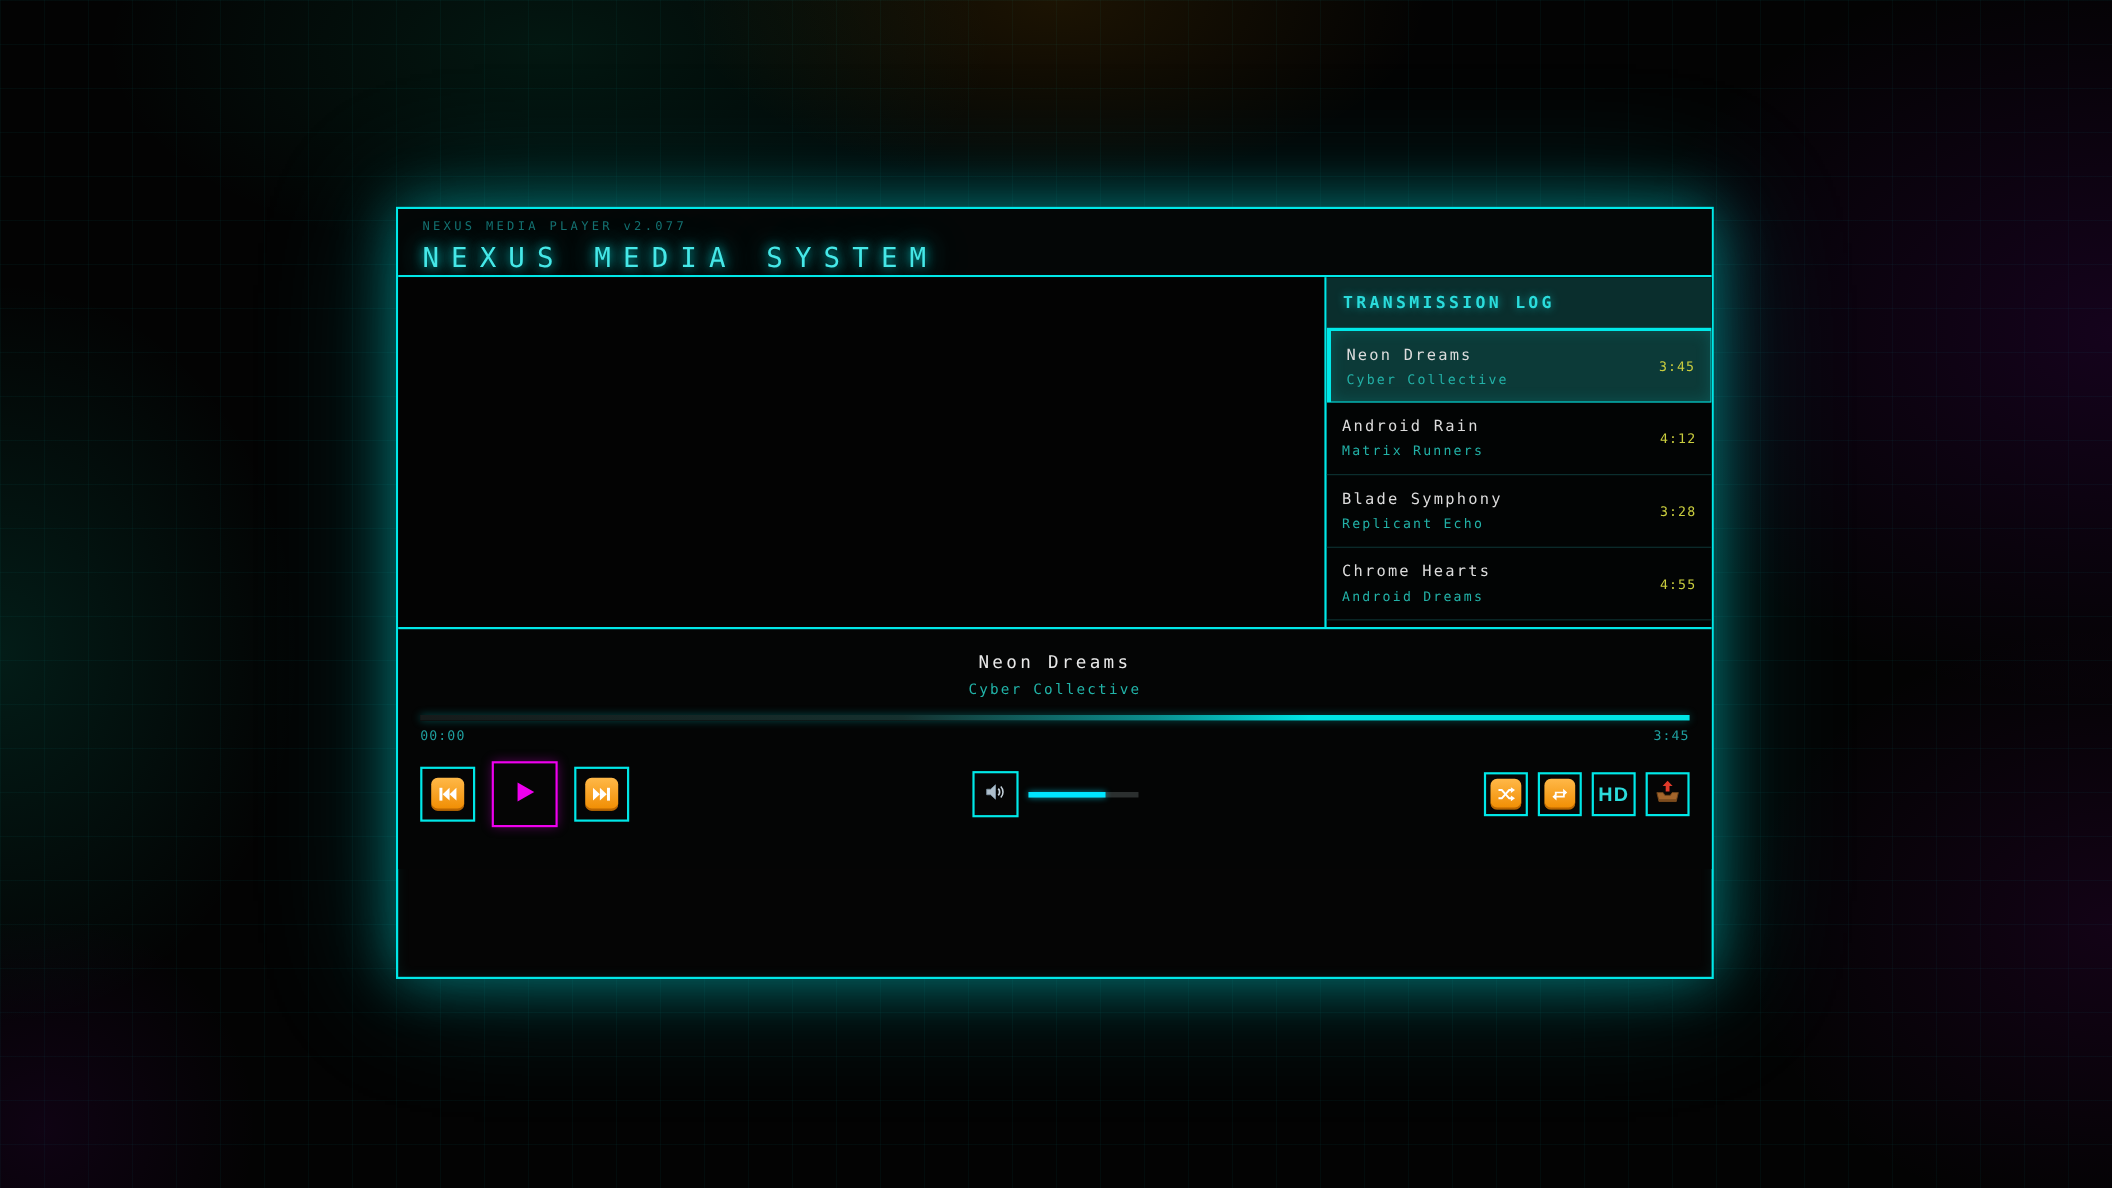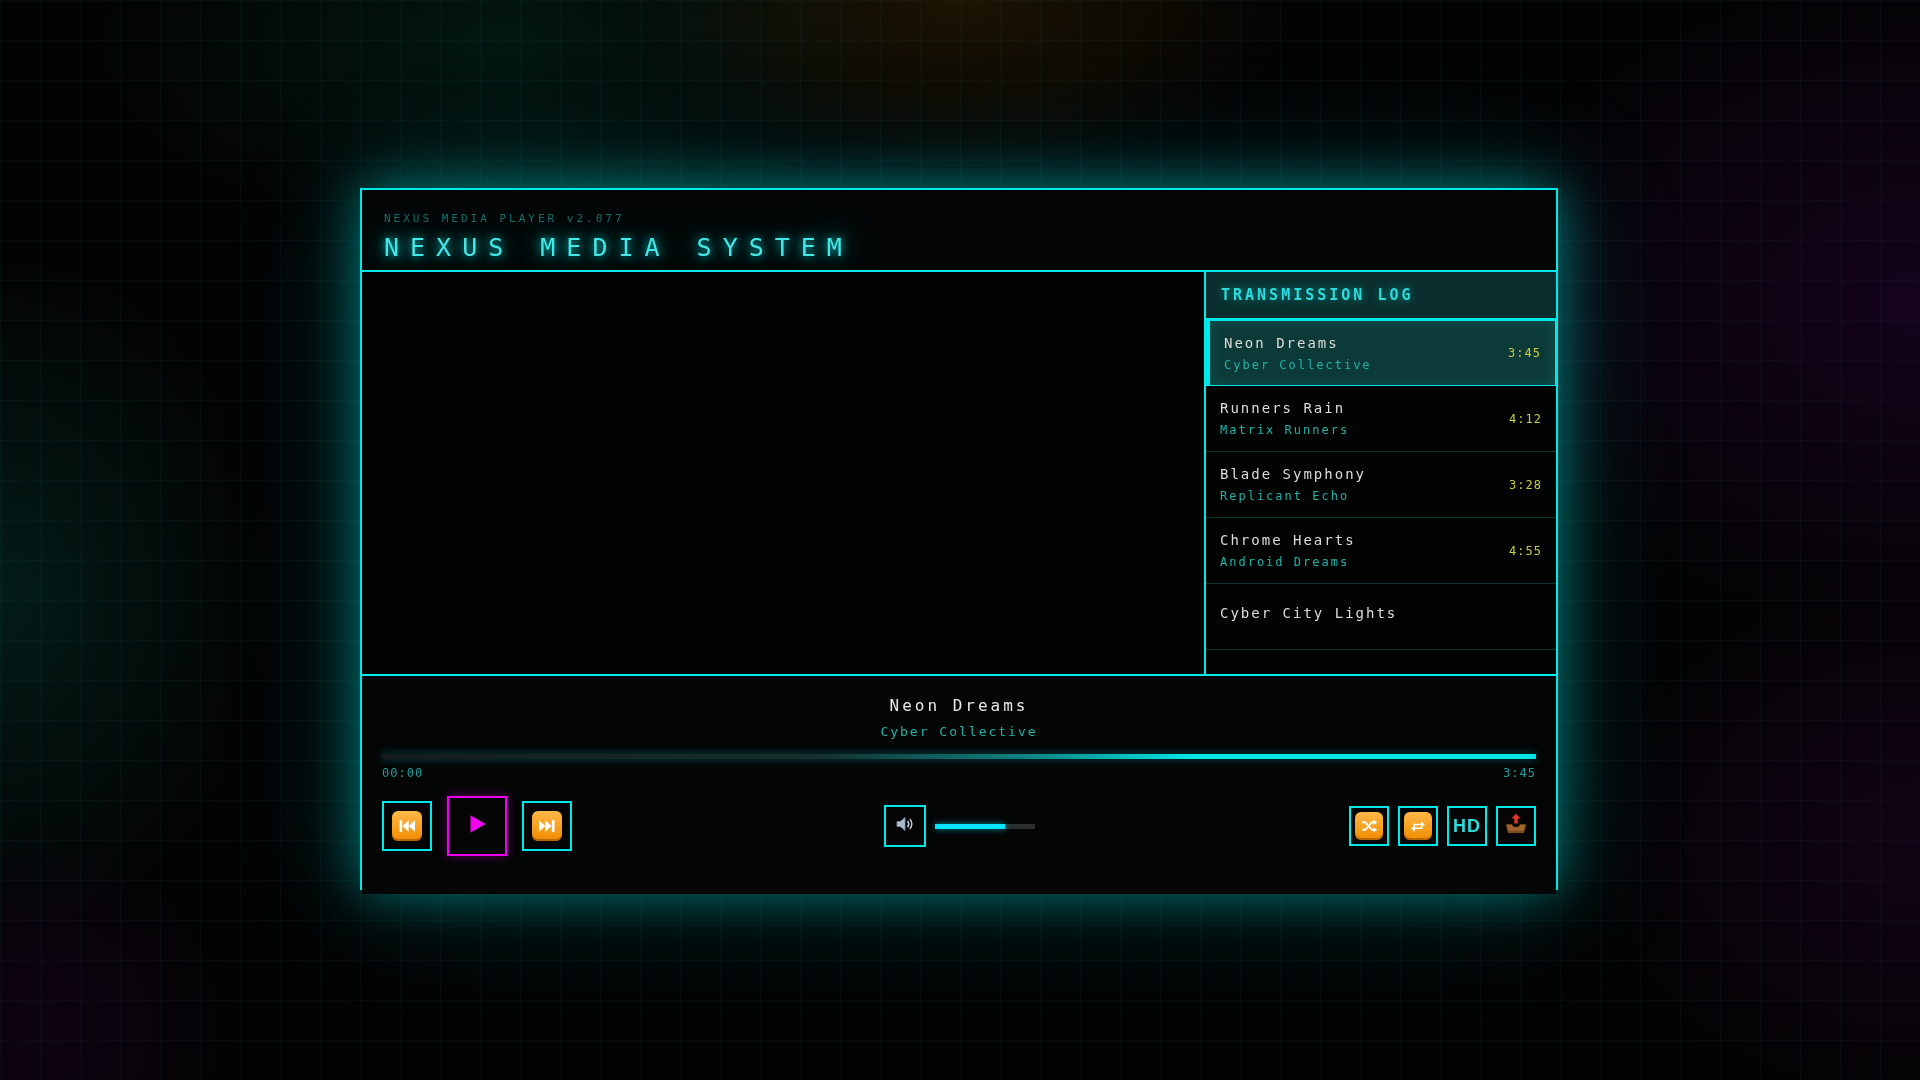--- a/index.html
+++ b/index.html
@@ -18,28 +18,28 @@
       linear-gradient(90deg, rgba(0,210,210,0.045) 1px, transparent 1px);
     background-size:auto,auto,auto,auto,auto,auto,40px 40px,40px 40px;
   }
   .window {
     position:absolute; left:360px; top:188px; width:1198px; height:702px;
     background:#050505;
     border:2px solid #00e8e8;
     box-shadow:0 0 50px rgba(0,232,232,0.45), 0 0 120px rgba(0,232,232,0.22), inset 0 0 12px rgba(0,232,232,0.08);
   }
   
-  .header { height:82px; padding:22px 22px 0; border-bottom:2px solid #00e8e8; background:#040606; }
+  .header { height:62px; padding:9px 22px 0; border-bottom:2px solid #00e8e8; background:#040606; }
   .titlebar-text { font-size:11px; letter-spacing:3px; color:#177070; }
   .app-title {
     margin-top:8px; font-size:25px; font-weight:normal; letter-spacing:11px; color:#45e8e8;
     text-shadow:0 0 10px rgba(0,232,232,0.95), 0 0 26px rgba(0,232,232,0.65), 0 0 50px rgba(0,232,232,0.4);
   }
   
-  .main { display:flex; height:402px; }
+  .main { display:flex; height:318px; }
   .video { flex:1; background:#030303; }
   .playlist { width:352px; border-left:2px solid #00e8e8; display:flex; flex-direction:column; overflow:hidden; background:#020404; }
   .pl-header {
     flex:0 0 48px; display:flex; align-items:center; padding:0 15px;
     background:#0a2e2d; border-bottom:2px solid #00e8e8;
     font-size:15px; font-weight:bold; letter-spacing:3px; color:#2bdcdc;
     text-shadow:0 0 8px rgba(0,232,232,0.6);
   }
   .pl-item {
     flex:0 0 66px; display:flex; align-items:center; padding:0 14px;
@@ -104,21 +104,21 @@
       <div class="pl-item active">
         <div class="pl-text">
           <div class="pl-title">Neon Dreams</div>
           <div class="pl-artist">Cyber Collective</div>
         </div>
         <div class="pl-duration">3:45</div>
       </div>
 
       <div class="pl-item">
         <div class="pl-text">
-          <div class="pl-title">Runners Rain</div>
+          <div class="pl-title">Android Rain</div>
           <div class="pl-artist">Matrix Runners</div>
         </div>
         <div class="pl-duration">4:12</div>
       </div>
 
 
       <div class="pl-item">
         <div class="pl-text">
           <div class="pl-title">Blade Symphony</div>
           <div class="pl-artist">Replicant Echo</div>

